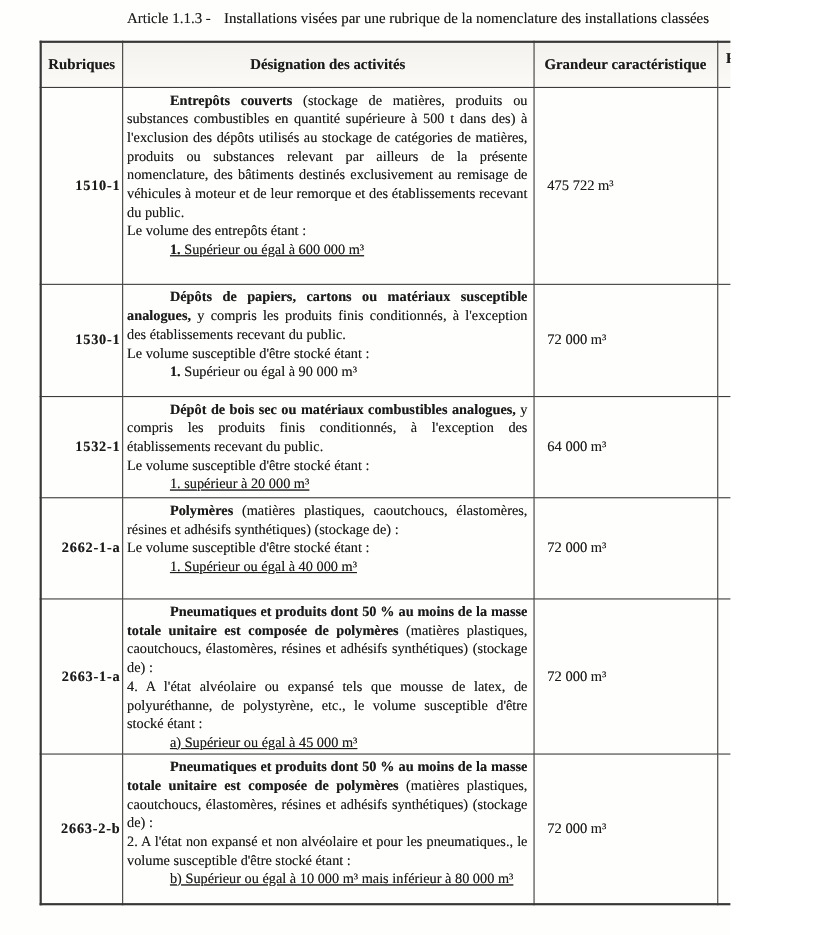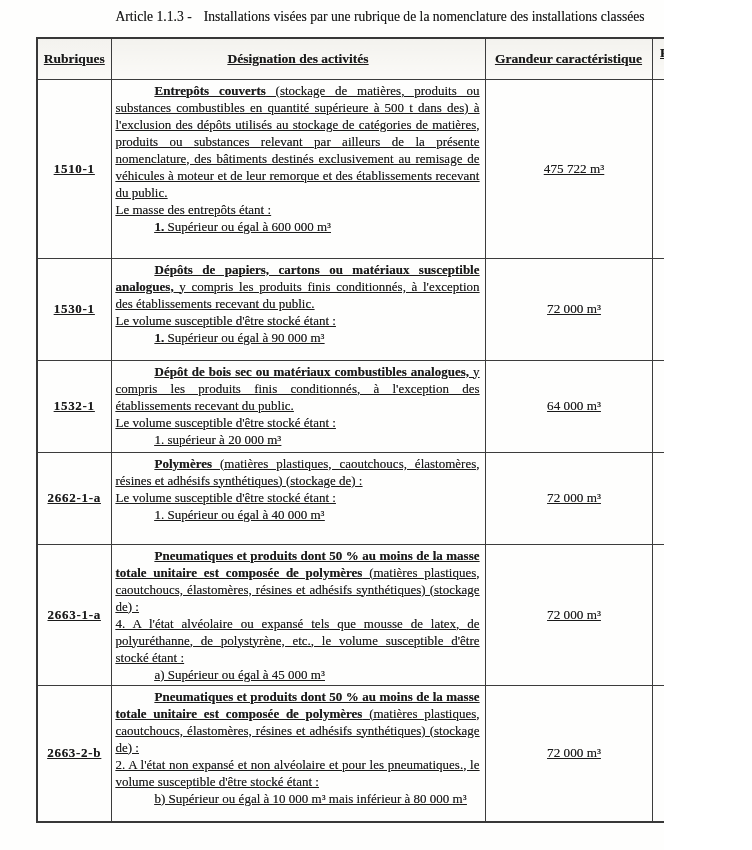--- a/index.html
+++ b/index.html
@@ -14,41 +14,40 @@
   }
   .doc-title{
     position:absolute;top:9px;left:30px;width:700px;
     text-align:center;font-size:13.6px;white-space:nowrap;
   }
   .doc-title .gap{display:inline-block;width:12px;}
   table.main{
     position:absolute;top:37px;left:36px;width:675px;
     border-collapse:collapse;table-layout:fixed;
     border:2px solid #383838;
-    text-decoration:underline;
   }
   td,th{border:1.6px solid #3c3c3c;}
   th{
     font-size:13.5px;font-weight:bold;vertical-align:middle;
     padding:2px;line-height:16px;
     background:linear-gradient(180deg,#f3f2ee,#fbfaf7);
   }
   th .star{display:block;font-weight:bold;line-height:11px;font-size:13px;}
   tr.hdr{height:41px;}
   tr.r0{height:179px;} tr.r1{height:102px;} tr.r2{height:92px;}
   tr.r3{height:92px;}  tr.r4{height:141px;} tr.r5{height:137px;}
   td.c-rub{
-    text-align:center;vertical-align:middle;
+    text-align:right;vertical-align:middle;
     font-weight:bold;font-size:13px;letter-spacing:.7px;
   }
   td.c-des{
     vertical-align:top;padding:2px 5px 2px 4px;
     font-size:13px;line-height:17px;text-align:justify;
   }
-  td.c-gra{text-align:center;vertical-align:middle;font-size:13.2px;padding-left:12px;}
+  td.c-gra{text-align:left;vertical-align:middle;font-size:13.2px;padding-left:12px;}
   td.c-reg{text-align:center;vertical-align:middle;font-size:14px;}
   tr.r5 td.c-reg{color:#6f6f6f;}
   p{margin:0;}
   .bold{font-weight:bold;padding-left:39px;}
   .ul{text-decoration:underline;text-underline-offset:1px;}
 </style>
 </head>
 <body>
 
 <div class="page">
@@ -74,21 +73,21 @@
         <span>Régime</span>
         <span class="star">*</span>
       </th>
     </tr>
 
     <tr class="r0">
       <td class="c-rub">1510-1</td>
       <td class="c-des">
         <p><span class="bold">Entrepôts couverts</span><span> (stockage de matières, produits ou substances combustibles en quantité supérieure à 500 t dans des) à l'exclusion des dépôts utilisés au stockage de catégories de matières, produits ou substances relevant par ailleurs de la présente nomenclature, des bâtiments destinés exclusivement au remisage de véhicules à moteur et de leur remorque et des établissements recevant du public.</span></p>
 
-        <p>Le masse des entrepôts étant :</p>
+        <p>Le volume des entrepôts étant :</p>
         <p><span class="ul"><span class="bold">1.</span><span> Supérieur ou égal à 600 000 m³</span></span></p>
       </td>
       <td class="c-gra">475 722 m³</td>
       <td class="c-reg">A</td>
     </tr>
 
     <tr class="r1">
       <td class="c-rub">1530-1</td>
       <td class="c-des">
         <p><span class="bold">Dépôts de papiers, cartons ou matériaux susceptible analogues,</span><span> y compris les produits finis conditionnés, à l'exception des établissements recevant du public.</span></p>

